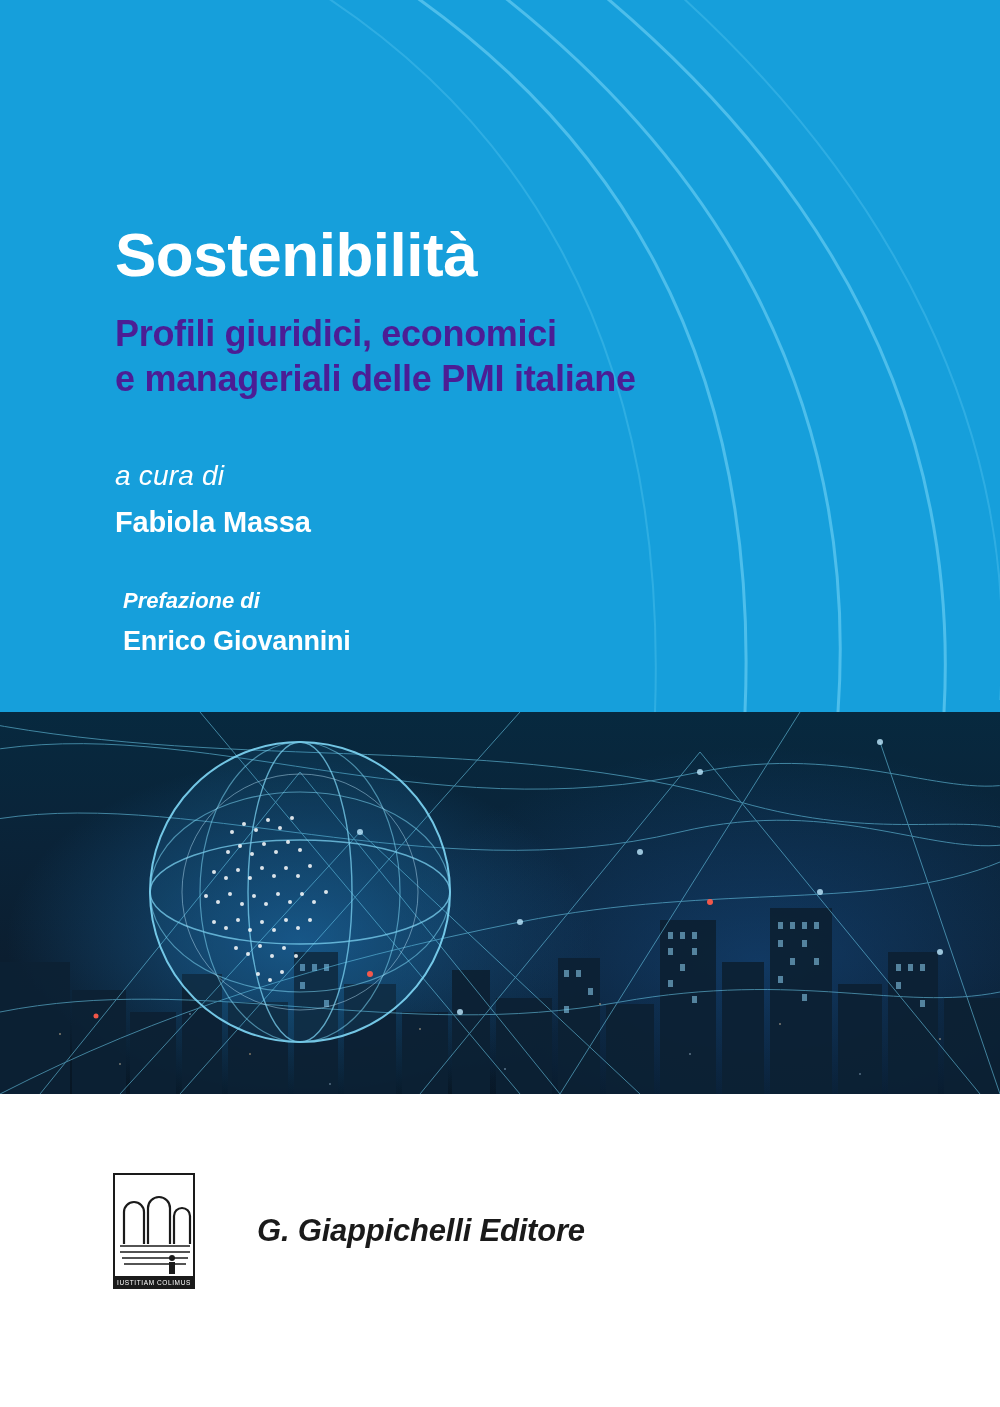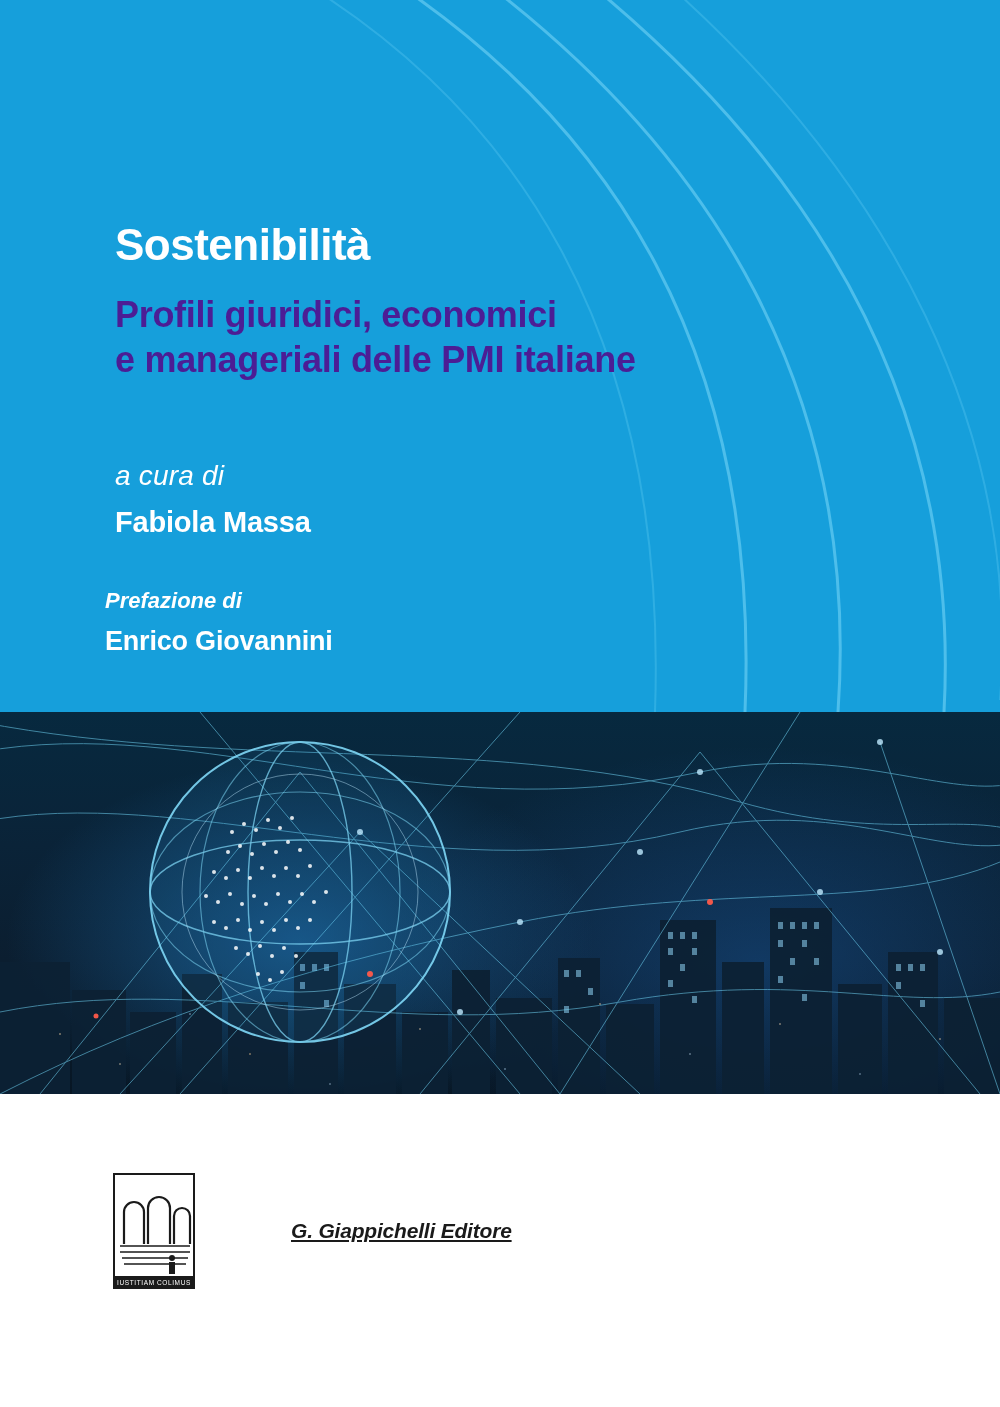--- a/index.html
+++ b/index.html
@@ -36,21 +36,21 @@
     width: 1000px; height: 712px;
   }
 
   .title-block {
     position: absolute;
     left: 115px;
     top: 222px;
     width: 760px;
   }
   .book-title {
-    font-size: 44px;
+    font-size: 62px;
     font-weight: bold;
     color: #ffffff;
     letter-spacing: -0.5px;
     line-height: 1.05;
     margin: 0 0 24px 0;
   }
   .book-subtitle {
     font-size: 36px;
     font-weight: bold;
     color: #4c1d95;
@@ -75,21 +75,21 @@
   .editor-name {
     font-size: 29px;
     font-weight: bold;
     color: #ffffff;
     margin: 0;
     letter-spacing: -0.2px;
   }
 
   .preface-block {
     position: absolute;
-    left: 105px;
+    left: 123px;
     top: 588px;
     width: 700px;
   }
   .preface-role {
     font-size: 22px;
     font-style: italic;
     font-weight: bold;
     color: #ffffff;
     margin: 0 0 12px 0;
   }
@@ -156,28 +156,27 @@
     display: flex;
     align-items: center;
   }
   .publisher-mark {
     width: 84px;
     height: 118px;
     position: relative;
     background: #ffffff;
   }
   .publisher-name {
-    margin-left: 95px;
-    font-size: 21px;
+    margin-left: 61px;
+    font-size: 31px;
     font-style: italic;
     font-weight: bold;
     color: #1a1a1a;
     letter-spacing: -0.2px;
     white-space: nowrap;
-    text-decoration: underline;
   }
 </style>
 </head>
 <body>
 
 <div class="cover">
 
   <div class="top-panel">
     <svg class="arcs" viewBox="0 0 1000 712" preserveAspectRatio="none">
       <g fill="none" stroke="#57c4ee" stroke-width="3" opacity="0.85">

